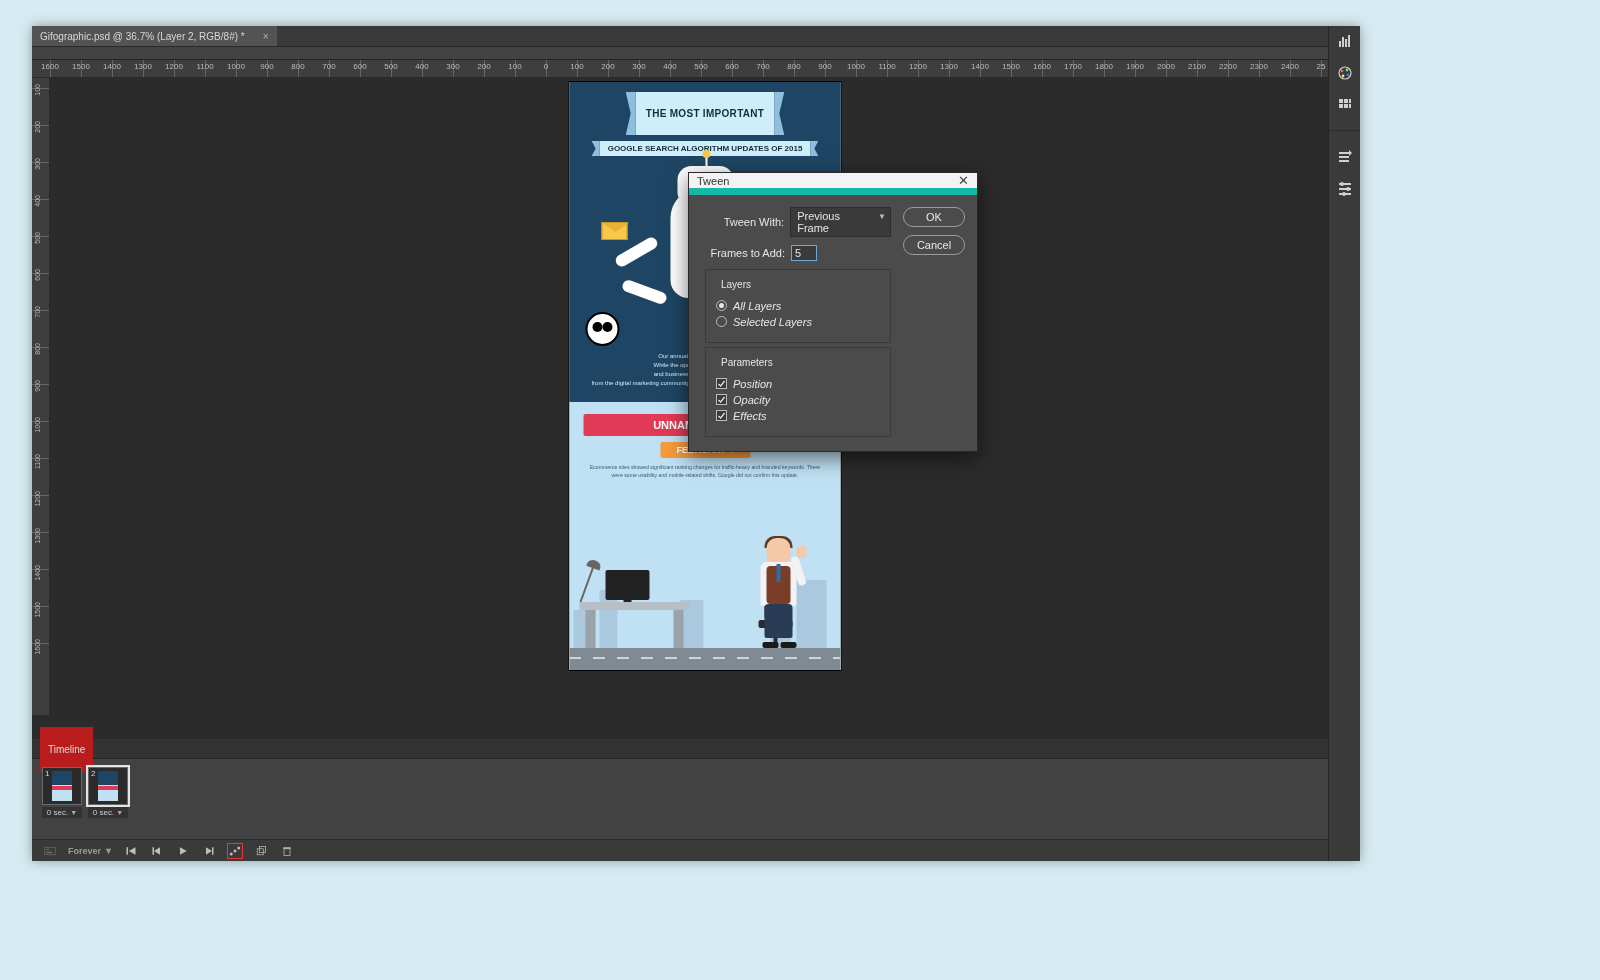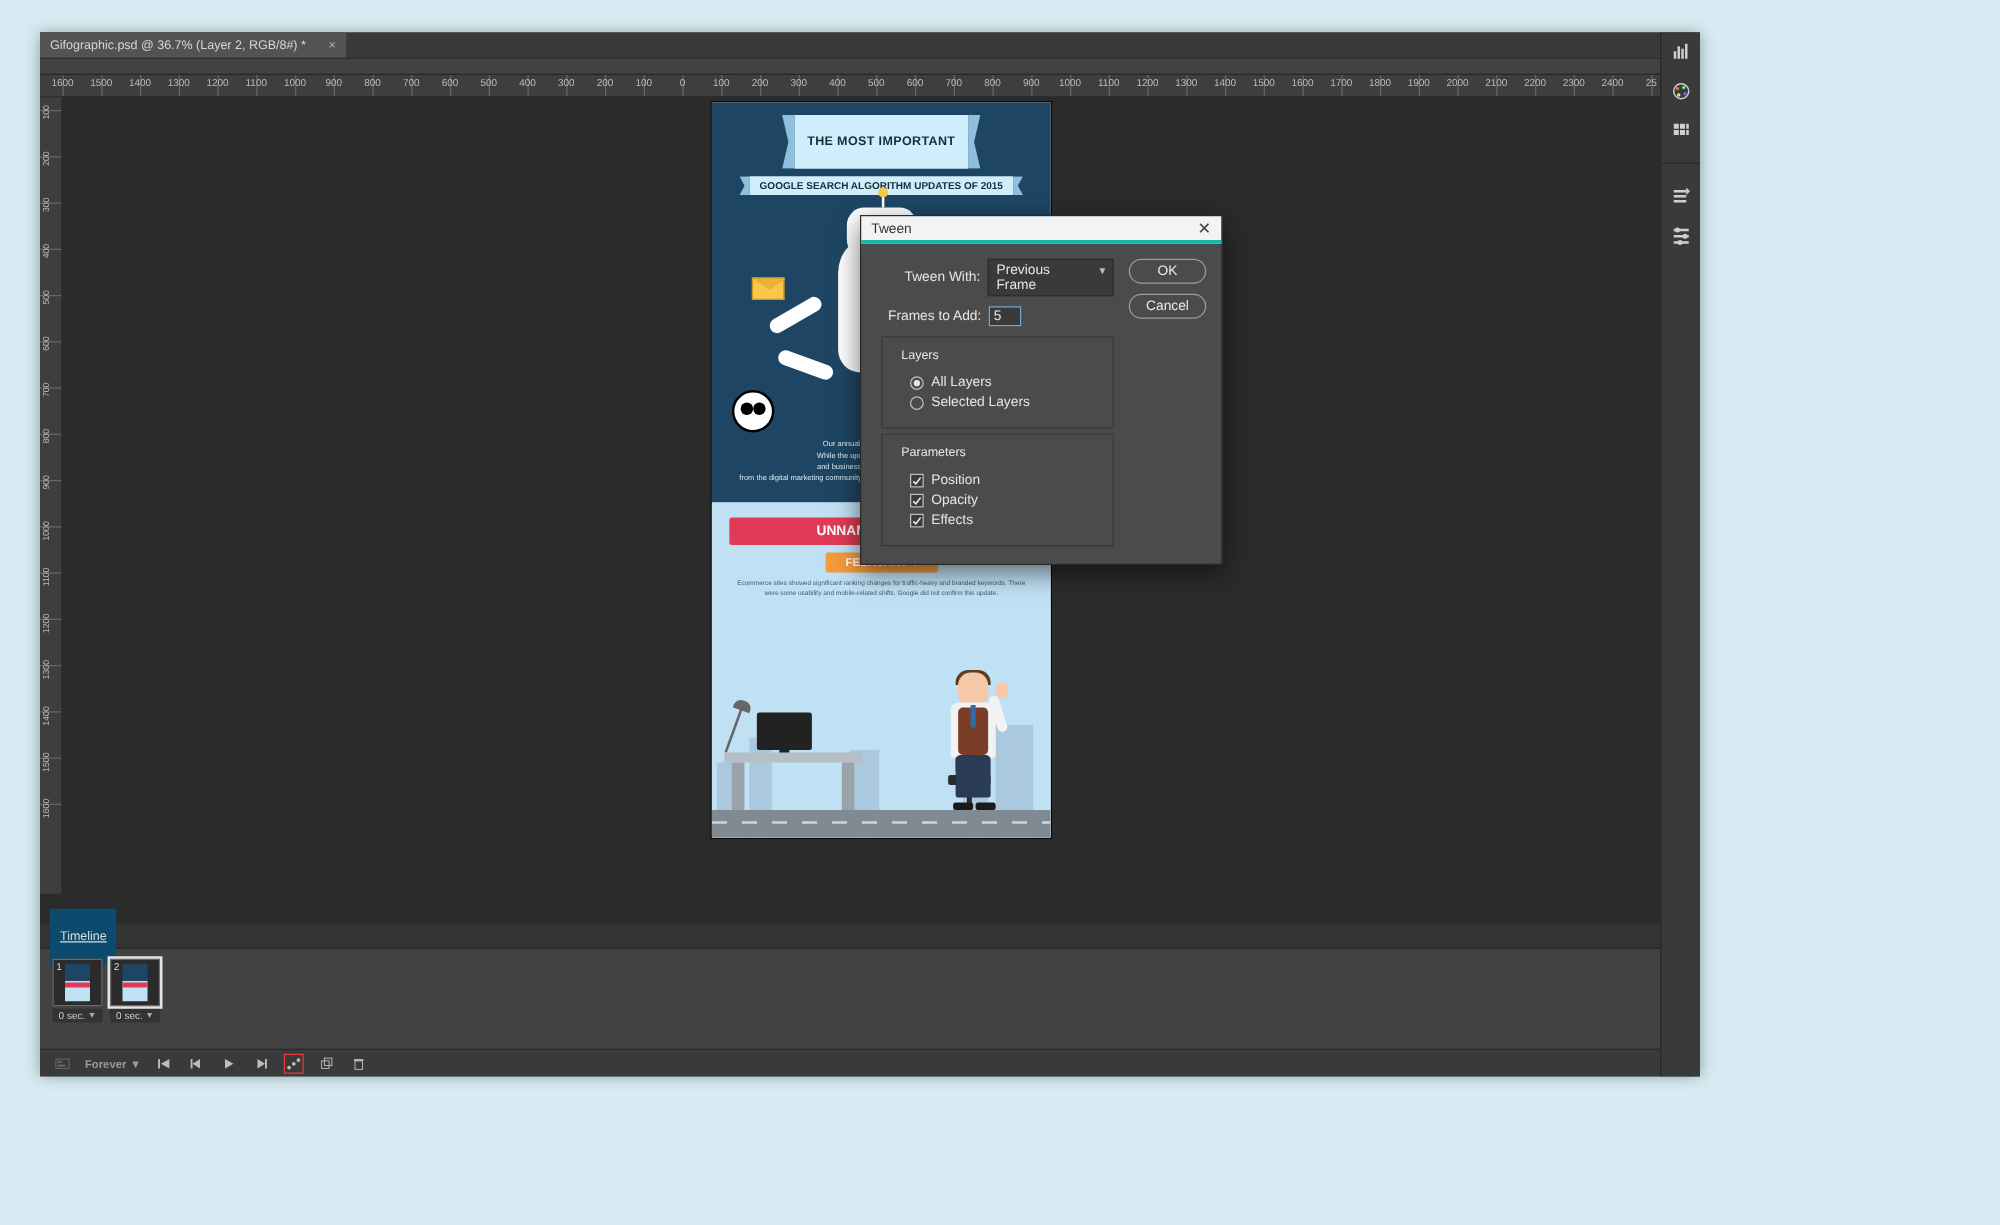--- a/index.html
+++ b/index.html
@@ -87,21 +87,21 @@
   .shoe{ position:absolute; bottom:0; width:16px; height:6px; background:#1a1a1a; border-radius:2px;}
   .shoe.l{left:16px;} .shoe.r{left:34px;}
 
   
   .status-bar { position:absolute; left:0; right:0; bottom:122px; height:24px; background:#3a3a3a; display:flex; align-items:center; gap:18px; padding:0 10px; color:#cfcfcf; font-size:10px; border-top:1px solid #262626; border-bottom:1px solid #262626;}
   .status-bar .triangle{ width:0;height:0;border-top:4px solid transparent;border-bottom:4px solid transparent;border-left:5px solid #9a9a9a;}
 
   
   .timeline { position:absolute; left:0; right:0; bottom:0; height:122px; background:#424242; }
   .timeline-tab { height:20px; background:#333; display:flex; align-items:center; padding:0 8px; border-bottom:1px solid #262626;}
-  .timeline-tab span { background:#0c4a6e; color:#ddd; font-size:10px; padding:17px 8px; position:relative; top:1px;text-decoration:underline; }
+  .timeline-tab span { background:#b91c1c; color:#ddd; font-size:10px; padding:17px 8px; position:relative; top:1px; }
   .timeline-menu { margin-left:auto; width:14px; height:10px; background:linear-gradient(#bbb,#bbb) 0 0/100% 2px no-repeat,linear-gradient(#bbb,#bbb) 0 4px/100% 2px no-repeat,linear-gradient(#bbb,#bbb) 0 8px/100% 2px no-repeat; }
   .frames { display:flex; gap:6px; padding:8px 10px 0; }
   .frame { width:40px; }
   .frame-thumb { width:40px; height:38px; background:#2b2b2b; border:1px solid #6a6a6a; position:relative; display:flex; align-items:center; justify-content:center;}
   .frame.selected .frame-thumb { outline:2px solid #e4e4e4; }
   .frame-num { position:absolute; left:2px; top:1px; font-size:8px; color:#ddd; }
   .thumb-mini { width:20px; height:30px; background:linear-gradient(#1e4664 0 46%, #c0e0f3 46% 100%); }
   .thumb-mini .band{ height:4px; background:#e03a56; margin-top:15px;}
   .frame-delay { margin-top:2px; background:#333; color:#cfcfcf; font-size:8px; text-align:center; padding:1px 0; display:flex; justify-content:center; gap:2px; align-items:center; }
   .frame-delay .chev{ font-size:7px; color:#aaa;}
@@ -115,33 +115,33 @@
   .ic.dim{ fill:#6a6a6a;}
 
   
   .right-bar { position:absolute; right:0; top:0; bottom:0; width:32px; background:#3a3a3a; border-left:1px solid #262626; display:flex; flex-direction:column; align-items:center; padding-top:6px; gap:14px;}
   .right-bar .grp-sep{ width:100%; height:1px; background:#2a2a2a; margin:2px 0;}
   .rb-btn{ width:20px; height:18px; display:flex; align-items:center; justify-content:center;}
   .rb-btn svg{ width:16px; height:16px; fill:#cfcfcf; }
 
   
   .dialog { position:absolute; left:626px; top:126px; width:290px; background:#4b4b4b; box-shadow:0 6px 20px rgba(0,0,0,.55); border:1px solid #2a2a2a; }
-  .dialog-title { height:22px; background:#f3f3f3; color:#333; font-size:11px; display:flex; align-items:center; padding:0 8px; border-bottom:3px solid #14b8a6;}
+  .dialog-title { height:22px; background:#f3f3f3; color:#333; font-size:11px; display:flex; align-items:center; padding:0 8px; border-bottom:7px solid #14b8a6;}
   .dialog-title .close{ margin-left:auto; font-size:13px; color:#444; cursor:pointer;}
   .dialog-body { padding:12px 12px 14px 16px; display:flex; gap:12px;}
   .dl-left { flex:1; color:#e6e6e6; font-size:11px; }
   .row { display:flex; align-items:center; gap:6px; margin-bottom:8px; }
   .row label{ width:80px; text-align:right; color:#e6e6e6;}
   .select { background:#3a3a3a; border:1px solid #2d2d2d; color:#e6e6e6; font-size:11px; padding:2px 16px 2px 6px; position:relative; }
   .select .chev{ position:absolute; right:4px; top:4px; font-size:8px; color:#bbb;}
   .num-input { width:26px; background:#3a3a3a; border:1px solid #6fa7d6; color:#e6e6e6; font-size:11px; padding:1px 3px; text-align:left;}
   .field-box { border:1px solid #3a3a3a; padding:8px 10px 10px; margin-top:4px; }
   .field-box.first{ margin-top:2px;}
   .legend { font-size:10px; color:#e6e6e6; margin:-14px 0 6px 2px; background:#4b4b4b; display:inline-block; padding:0 3px;}
-  .radio,.check{ display:flex; align-items:flex-end; gap:6px; font-size:11px; color:#e6e6e6; margin:4px 12px;}
+  .radio,.check{ display:flex; align-items:flex-start; gap:6px; font-size:11px; color:#e6e6e6; margin:4px 0;font-style:italic;}
   .radio .r{ width:11px; height:11px; border:1px solid #bdbdbd; border-radius:50%; display:flex; align-items:center;justify-content:center;}
   .radio .r.on::after{content:"";width:5px;height:5px;border-radius:50%;background:#e6e6e6;}
   .check .c{ width:11px; height:11px; border:1px solid #bdbdbd; background:#3a3a3a; display:flex; align-items:center; justify-content:center;}
   .check .c.on::after{content:"";width:7px;height:7px;background:#e6e6e6; clip-path:polygon(14% 50%,0 66%,40% 100%,100% 20%,86% 8%,38% 72%);}
   .dl-right { width:62px; display:flex; flex-direction:column; gap:8px; }
   .dlg-btn { background:#4b4b4b; border:1px solid #9c9c9c; border-radius:12px; color:#e9e9e9; font-size:11px; text-align:center; padding:3px 0; }
   .dl-left-inner{position:relative;}
 </style>
 </head>
 <body>

